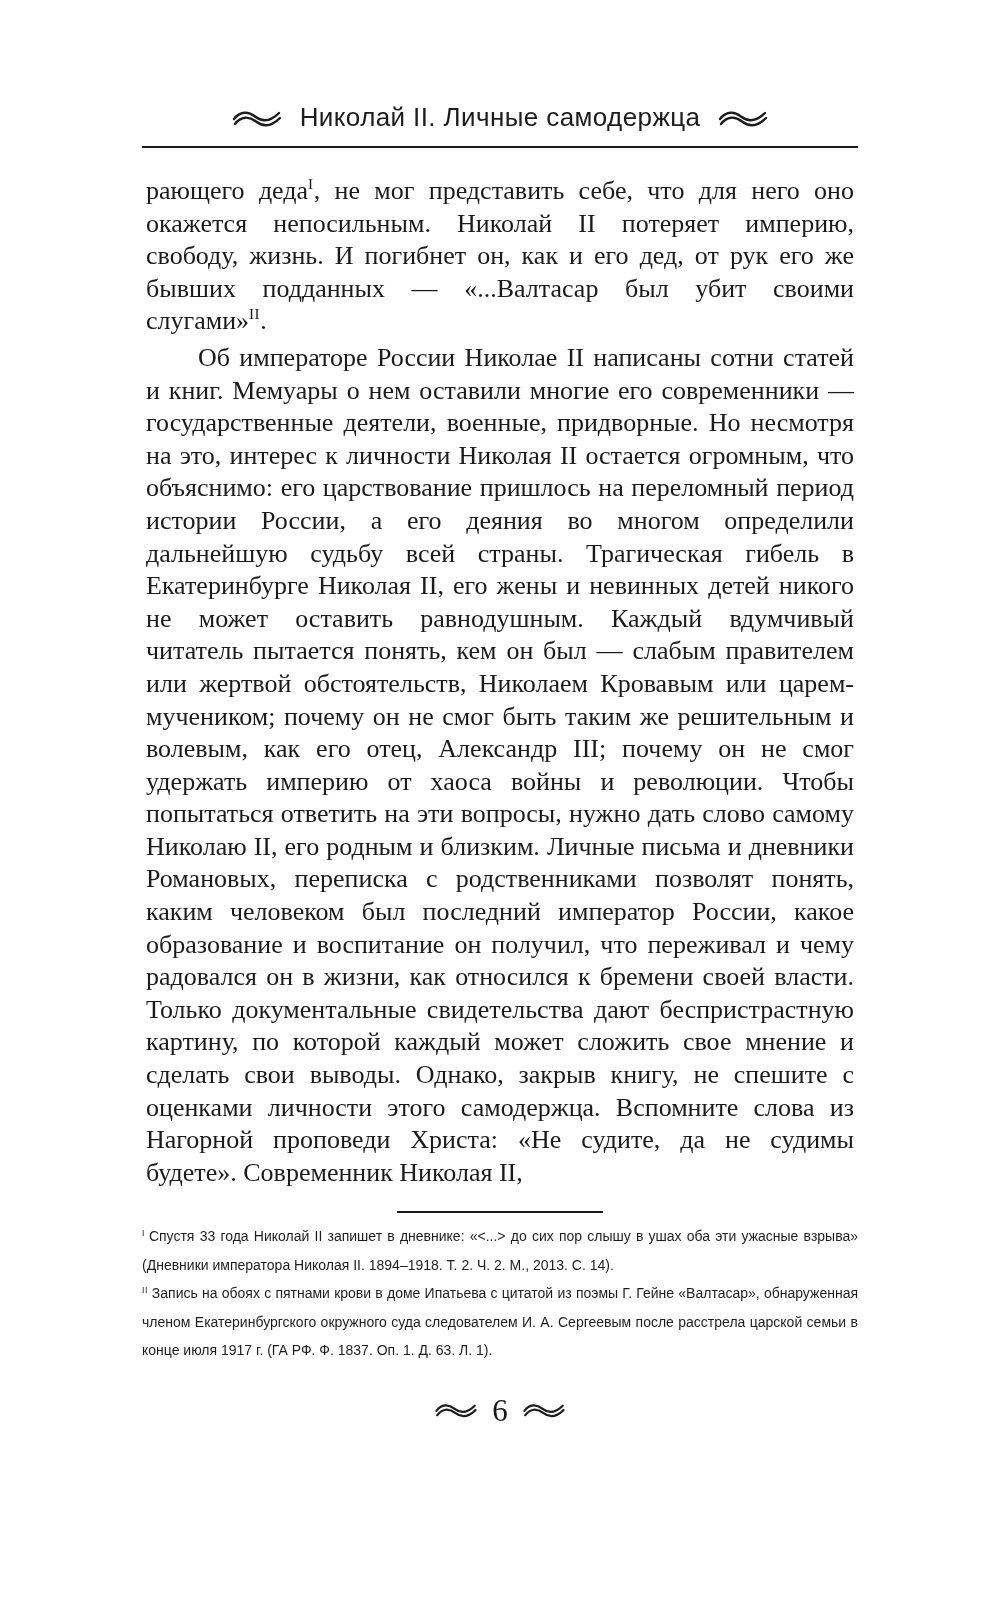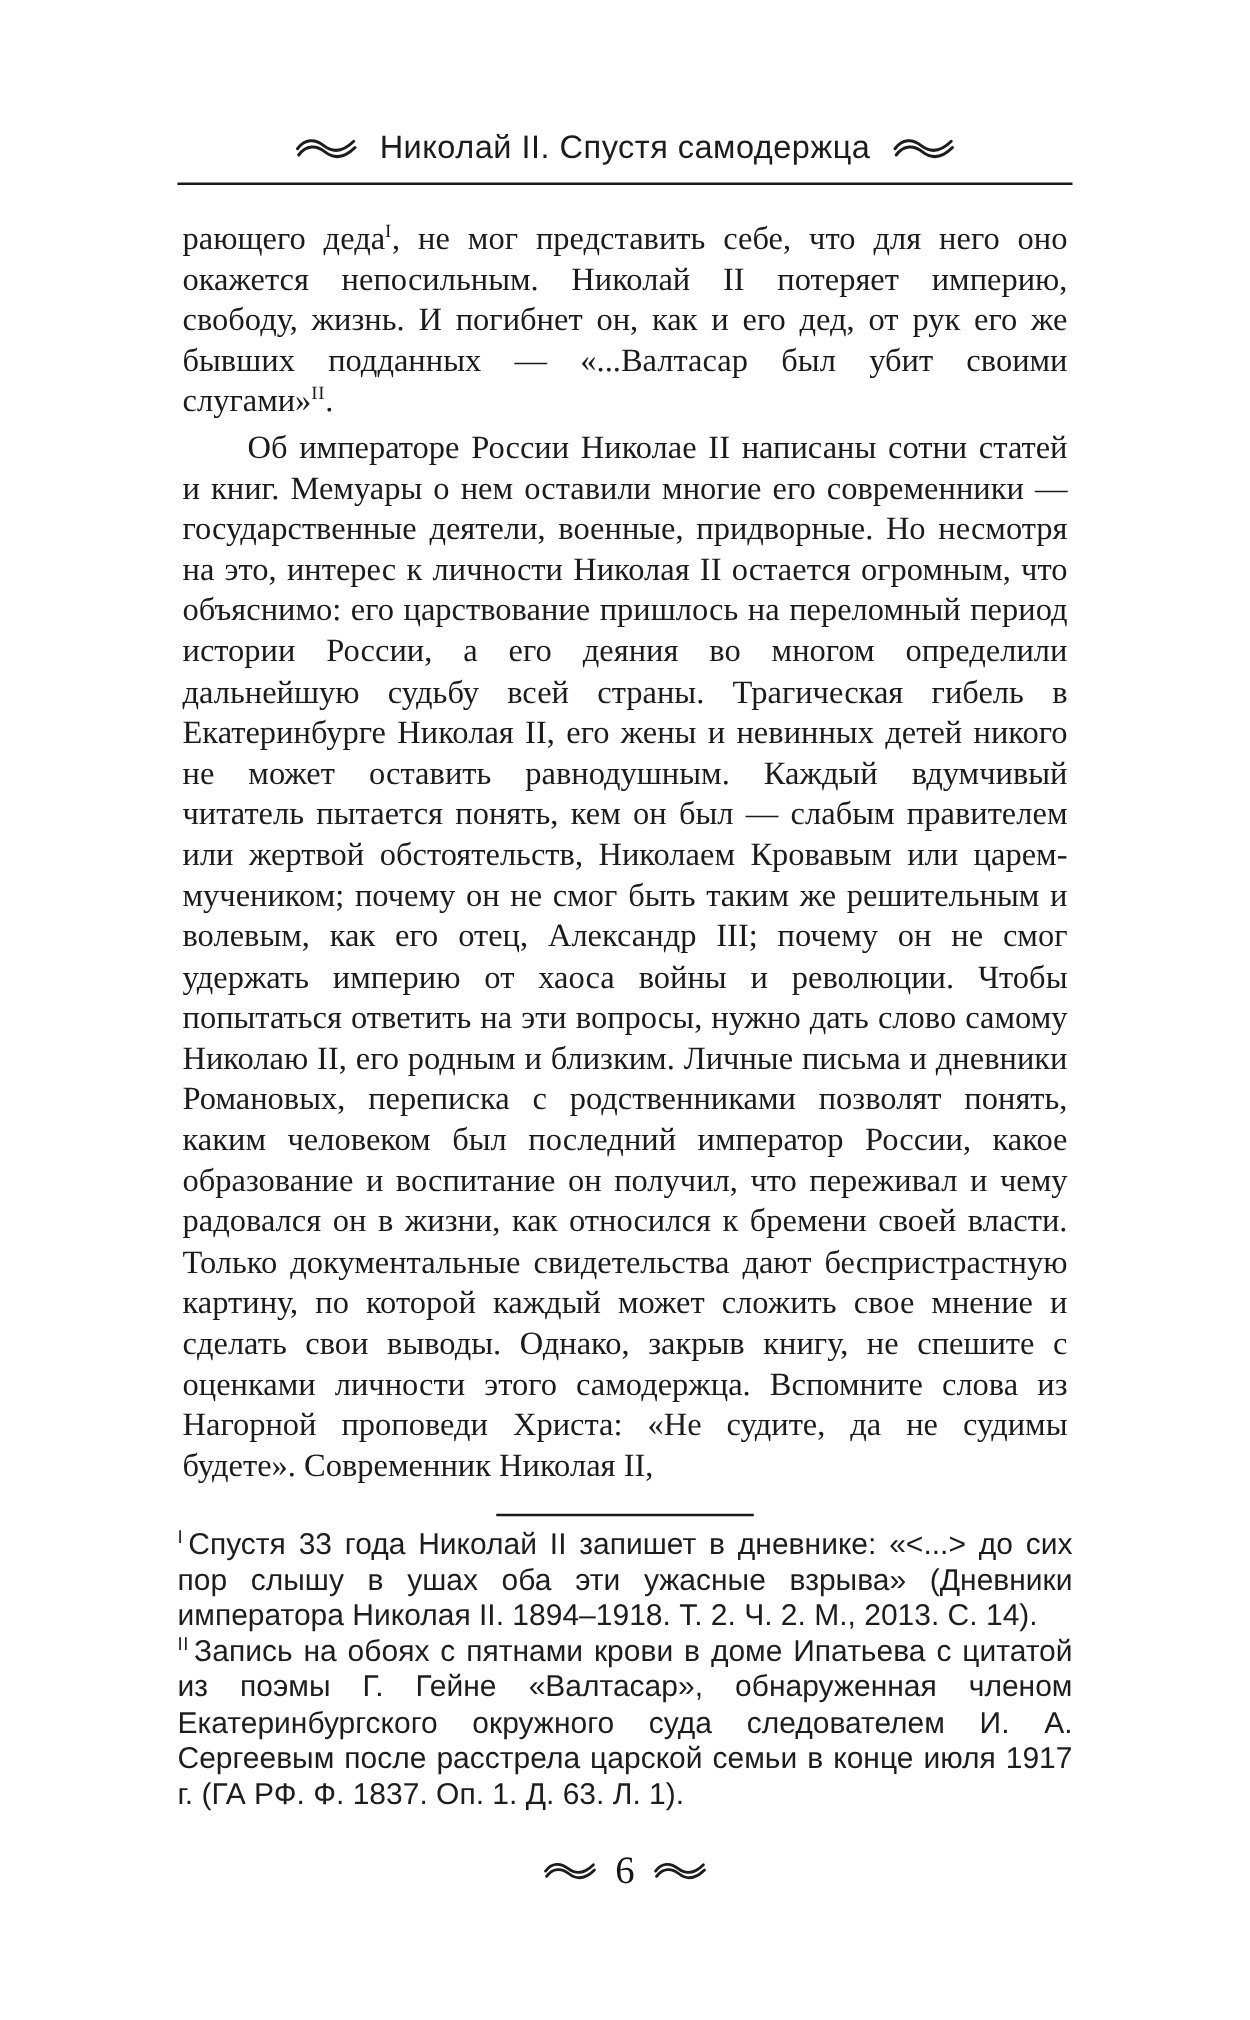--- a/index.html
+++ b/index.html
@@ -65,21 +65,21 @@
   
   .footnote-sep {
     margin-top: 22px;
     width: 206px;
     border: none;
     border-top: 2.5px solid #1a1a1a;
   }
   .footnotes {
     margin-top: 9px;
     font-family: "Liberation Sans", "DejaVu Sans", sans-serif;
-    font-size: 24px;
+    font-size: 14px;
     line-height: 28.5px;
     text-align: justify;
     color: #1d1d1d;
     hyphens: auto;
     -webkit-hyphens: auto;
   }
   .footnote { margin: 0; }
   .footnote .fn-marker {
     font-size: 0.62em;
     line-height: 0;
@@ -106,21 +106,21 @@
 <body>
 
 <div class="page">
 
   <header class="running-header">
     <div class="header-row">
       <svg class="ornament" width="54" height="20" viewBox="0 0 54 20" aria-hidden="true">
         <path d="M4,11 C10,3 18,3 25,8.5 C32,14 40,14 49,5" fill="none" stroke="#1c1c1c" stroke-width="2.4" stroke-linecap="round"></path>
         <path d="M5,16 C11,8 19,8 26,13.5 C33,19 41,19 50,10" fill="none" stroke="#1c1c1c" stroke-width="2.4" stroke-linecap="round"></path>
       </svg>
-      <span>Николай II. Спустя самодержца</span>
+      <span>Николай II. Личные самодержца</span>
       <svg class="ornament" width="54" height="20" viewBox="0 0 54 20" aria-hidden="true">
         <path d="M4,11 C10,3 18,3 25,8.5 C32,14 40,14 49,5" fill="none" stroke="#1c1c1c" stroke-width="2.4" stroke-linecap="round"></path>
         <path d="M5,16 C11,8 19,8 26,13.5 C33,19 41,19 50,10" fill="none" stroke="#1c1c1c" stroke-width="2.4" stroke-linecap="round"></path>
       </svg>
     </div>
     <hr class="header-rule">
   </header>
 
   <main class="body-text">
     <p class="para"><span>рающего деда</span><sup class="fn-ref">I</sup><span>, не мог представить себе, что для него оно окажется непосильным. Николай II потеряет империю, свободу, жизнь. И погибнет он, как и его дед, от рук его же бывших подданных — «...Валтасар был убит своими слугами»</span><sup class="fn-ref">II</sup><span>.</span></p>

